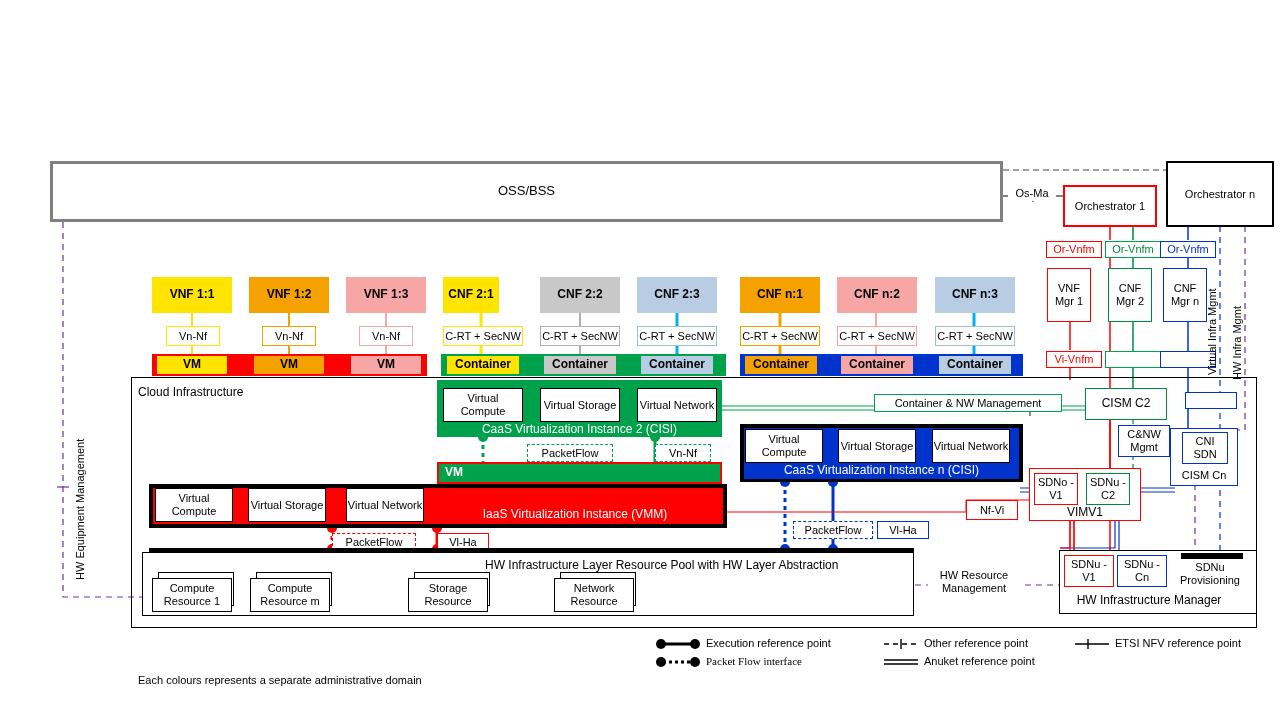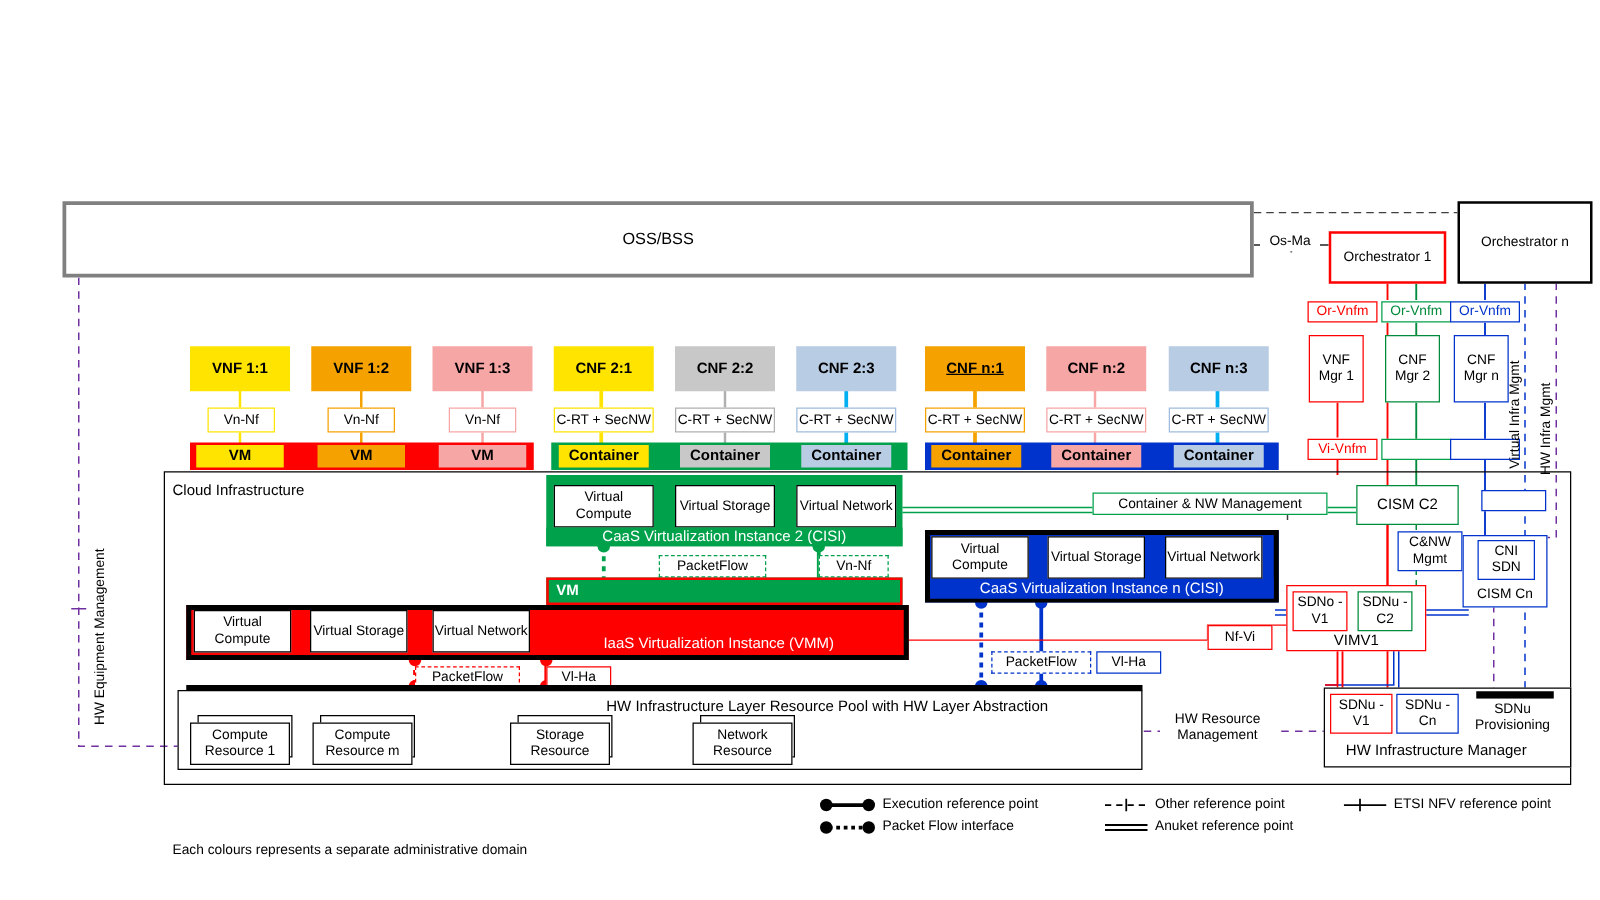--- a/index.html
+++ b/index.html
@@ -220,21 +220,21 @@
   <div class="abs ctr fnbox" style="left:346px;top:277px;width:80px;height:36px;background:#f7a6a6;">
     <span>VNF 1:3</span>
     </div>
   <div class="abs ctr rp pink" style="left:359px;top:326px;width:54px;height:20px;">
       <span>Vn-Nf</span>
     </div>
   <div class="abs ctr vm" style="left:351px;top:356px;width:70px;height:18px;background:#f7a6a6;">
     <span>VM</span>
     </div>
 
-  <div class="abs ctr fnbox" style="left:443px;top:277px;width:80px;height:36px;background:#ffe400;">
+  <div class="abs ctr fnbox" style="left:443px;top:277px;width:56px;height:36px;background:#ffe400;">
     <span>CNF 2:1</span>
     </div>
   <div class="abs ctr rp yellow" style="left:443px;top:326px;width:80px;height:20px;">
       <span>C-RT + SecNW</span>
     </div>
   <div class="abs ctr vm" style="left:447px;top:356px;width:72px;height:18px;background:#ffe400;">
     <span>Container</span>
     </div>
 
   <div class="abs ctr fnbox" style="left:540px;top:277px;width:80px;height:36px;background:#c8c8c8;">
@@ -250,21 +250,21 @@
   <div class="abs ctr fnbox" style="left:637px;top:277px;width:80px;height:36px;background:#b8cce4;">
     <span>CNF 2:3</span>
     </div>
   <div class="abs ctr rp blue" style="left:637px;top:326px;width:80px;height:20px;">
       <span>C-RT + SecNW</span>
     </div>
   <div class="abs ctr vm" style="left:641px;top:356px;width:72px;height:18px;background:#b8cce4;">
     <span>Container</span>
     </div>
 
-  <div class="abs ctr fnbox" style="left:740px;top:277px;width:80px;height:36px;background:#f5a200;text-decoration:underline;">
+  <div class="abs ctr fnbox" style="left:740px;top:277px;width:80px;height:36px;background:#f5a200;">
     <span>CNF n:1</span>
     </div>
   <div class="abs ctr rp orange" style="left:740px;top:326px;width:80px;height:20px;">
       <span>C-RT + SecNW</span>
     </div>
   <div class="abs ctr vm" style="left:745px;top:356px;width:72px;height:18px;background:#f5a200;">
     <span>Container</span>
     </div>
 
   <div class="abs ctr fnbox" style="left:837px;top:277px;width:80px;height:36px;background:#f7a6a6;">
@@ -442,21 +442,21 @@
     <line x1="6" y1="6" x2="40" y2="6" stroke="#000" stroke-width="3"></line>
   </svg>
   <div class="abs legtxt" style="left:706px;top:637px;">
     <span>Execution reference point</span></div>
 
   <svg class="abs" style="left:655px;top:656px;width:46px;height:12px;">
     <circle cx="6" cy="6" r="5" fill="#000"></circle>
       <circle cx="40" cy="6" r="5" fill="#000"></circle>
     <line x1="8" y1="6" x2="38" y2="6" stroke="#000" stroke-width="3" stroke-dasharray="3,3"></line>
   </svg>
-  <div class="abs legtxt" style="left:706px;top:655px;">
+  <div class="abs legtxt" style="left:706px;top:655px;font-family:Liberation Serif, serif;">
     <span>Packet Flow interface</span></div>
 
   <svg class="abs" style="left:884px;top:638px;width:36px;height:12px;">
     <line x1="0" y1="6" x2="34" y2="6" stroke="#000" stroke-width="1.4" stroke-dasharray="5,4"></line>
     <line x1="17" y1="1" x2="17" y2="11" stroke="#000" stroke-width="1.4"></line>
   </svg>
   <div class="abs legtxt" style="left:924px;top:637px;">
     <span>Other reference point</span></div>
 
   <svg class="abs" style="left:884px;top:656px;width:36px;height:12px;">

